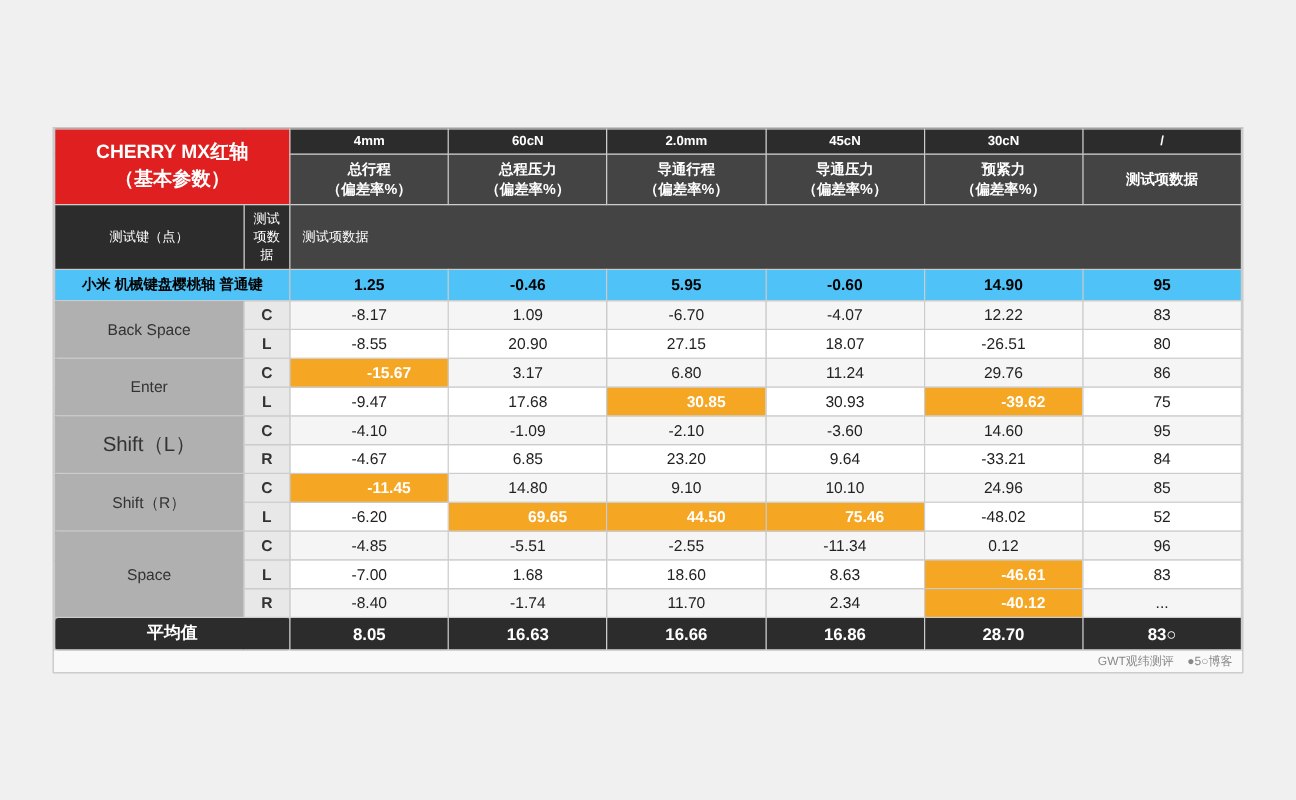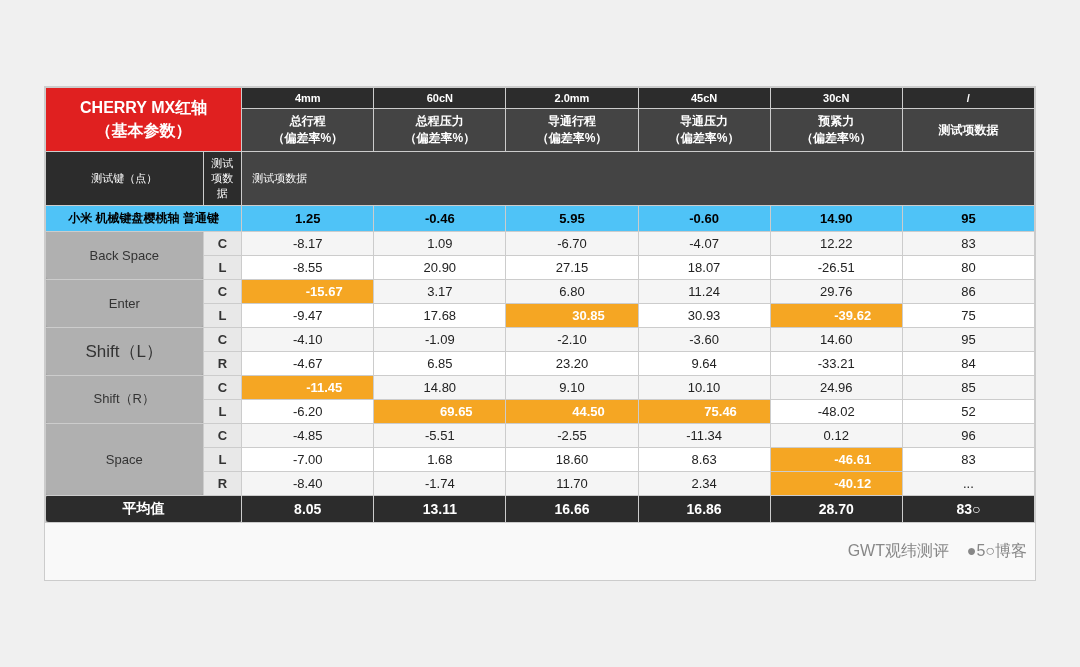--- a/index.html
+++ b/index.html
@@ -280,26 +280,26 @@
           <td class="data-normal">11.70</td>
           <td class="data-normal">2.34</td>
           <td class="orange">-40.12</td>
           <td class="data-normal">...</td>
         </tr>
       </tbody>
     <tfoot>
       <tr class="footer-row">
         <td class="key-label" colspan="2" style="background:#2c2c2c; color:#fff;">平均值</td>
         <td>8.05</td>
-        <td>13.11</td>
+        <td>16.63</td>
         <td>16.66</td>
         <td>16.86</td>
         <td>28.70</td>
         <td>83○</td>
       </tr>
     </tfoot>
   </table>
-  <div style="text-align:right; font-size:16px; color:#888; padding:18px 8px; background:#f9f9f9;">
+  <div style="text-align:right; font-size:10px; color:#888; padding:2px 8px; background:#f9f9f9;">
     <span>GWT观纬测评</span>
     &nbsp;&nbsp;
     <span>●5○博客</span>
   </div>
 </div>
 
 </body></html>

